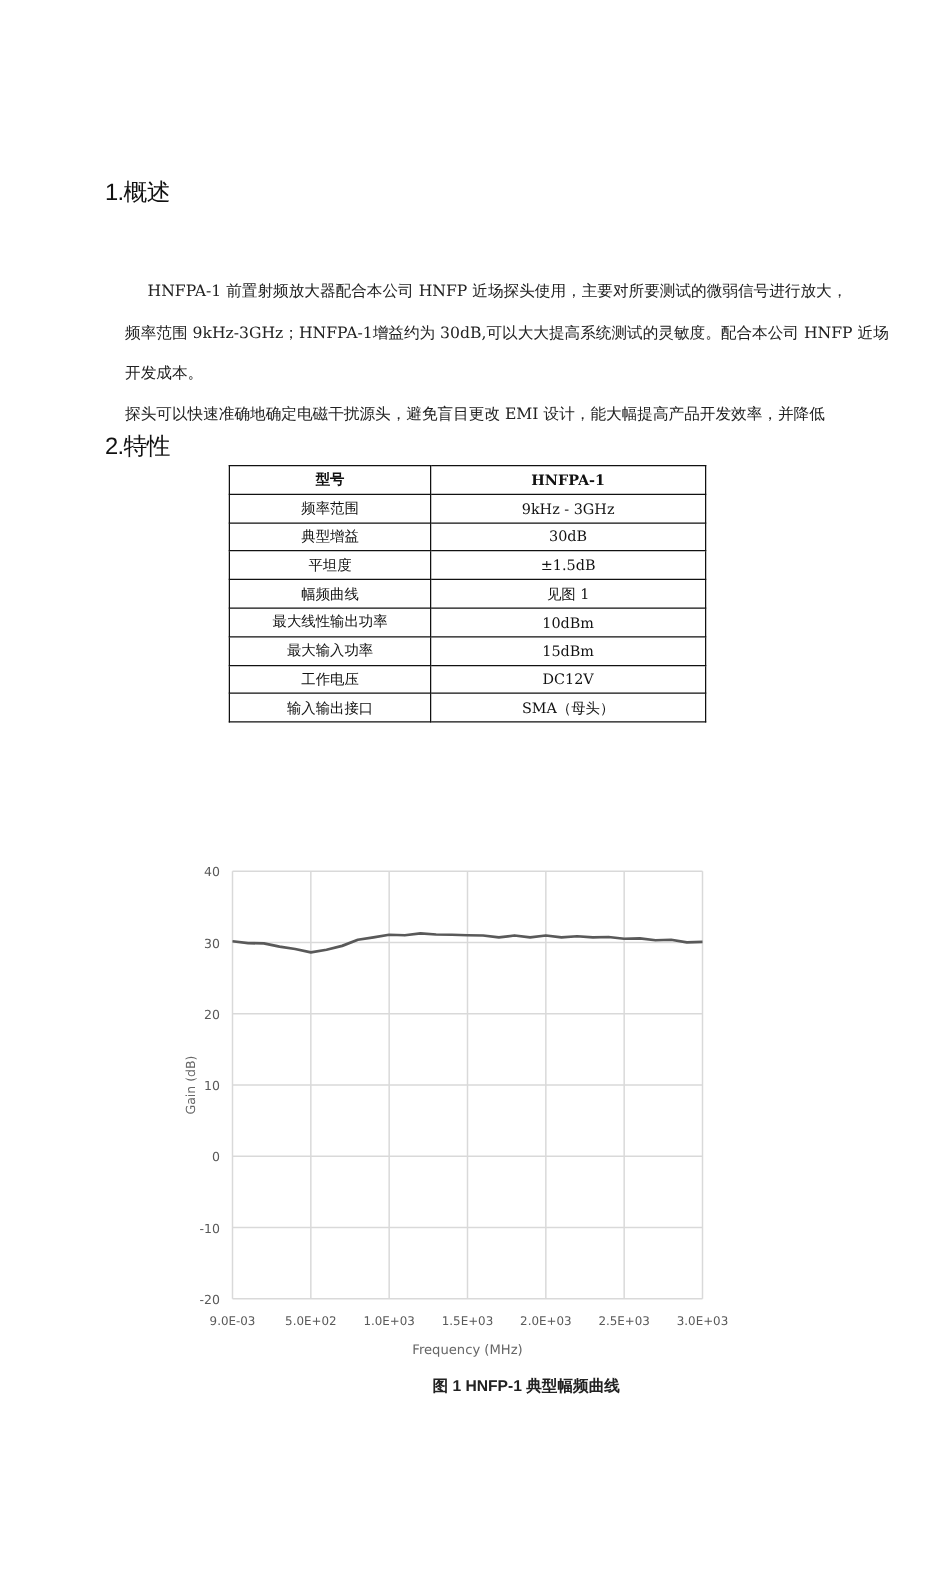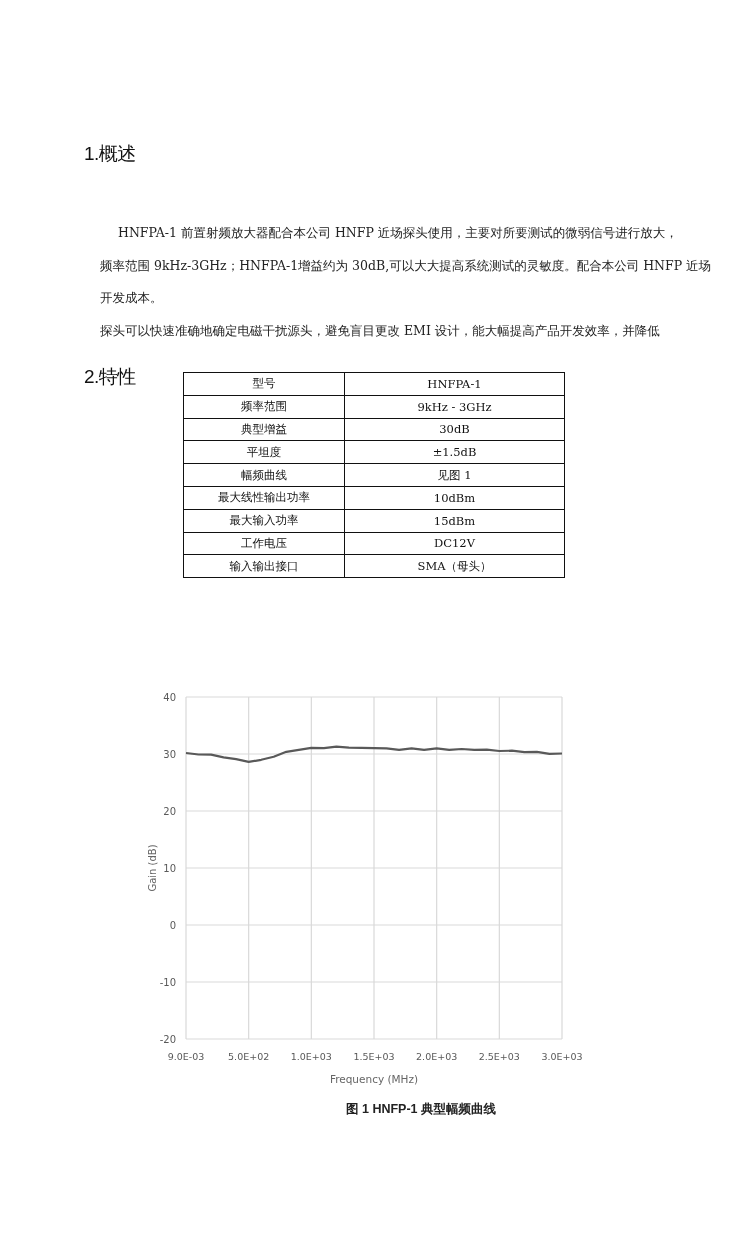--- a/index.html
+++ b/index.html
@@ -4,37 +4,37 @@
 <style>
   html, body { margin: 0; padding: 0; background: #ffffff; }
   body { width: 750px; height: 1259px; position: relative; overflow: hidden; font-family: "DejaVu Serif", serif; color: #111; }
   .h1 { position: absolute; left: 84px; font-family: "Liberation Sans", "DejaVu Sans", sans-serif; font-weight: normal; font-size: 19px; letter-spacing: -0.5px; color: #111; }
   .para { position: absolute; left: 100px; top: 183px; width: 570px; font-size: 12.5px; line-height: 32.5px; color: #222; font-family: "DejaVu Serif", serif; margin-top: 34px; }
   .para .line { display: block; white-space: nowrap; }
   .para .line.first { text-indent: 18px; }
   table.spec { position: absolute; left: 183px; top: 372px; width: 382px; border-collapse: collapse; font-size: 11.5px; font-family: "DejaVu Serif", serif; }
   table.spec td { border: 1px solid #111; height: 21.8px; padding: 0; text-align: center; color: #111; }
   table.spec td.k { width: 160px; }
-  table.spec tr.head td { font-weight: normal; }
+  table.spec tr.head td { font-weight: bold; }
   .chart { position: absolute; left: 0; top: 0; }
   .caption { position: absolute; left: 0; width: 750px; top: 1101px; text-align: center; font-family: "Liberation Sans", "DejaVu Sans", sans-serif; font-size: 12.5px; font-weight: bold; color: #222; padding-left: 46px; }
 </style>
 </head>
 <body>
 
 <div class="h1" style="top:141px;">1.概述</div>
 
 <div class="para">
   <span class="line first">HNFPA-1 前置射频放大器配合本公司 HNFP 近场探头使用，主要对所要测试的微弱信号进行放大，</span>
   <span class="line">频率范围 9kHz-3GHz；HNFPA-1增益约为 30dB,可以大大提高系统测试的灵敏度。配合本公司 HNFP 近场</span>
   <span class="line">开发成本。</span>
   <span class="line">探头可以快速准确地确定电磁干扰源头，避免盲目更改 EMI 设计，能大幅提高产品开发效率，并降低</span>
 </div>
 
-<div class="h1" style="top:364px;text-align:right;">2.特性</div>
+<div class="h1" style="top:344px;text-align:right;">2.特性</div>
 
 <table class="spec">
   <tbody>
       <tr class="head">
     <td class="k">型号</td>
     <td>HNFPA-1</td>
   </tr>
   <tr>
         <td class="k">频率范围</td>
         <td>9kHz - 3GHz</td>

